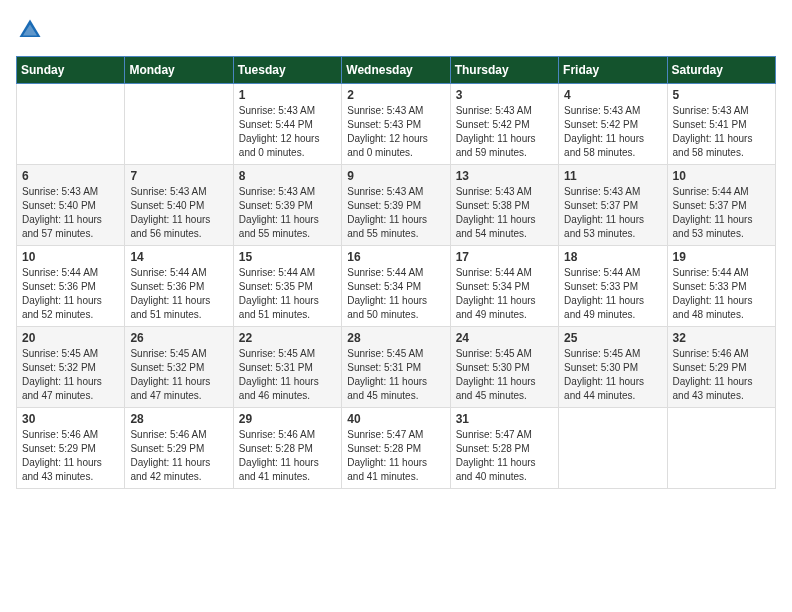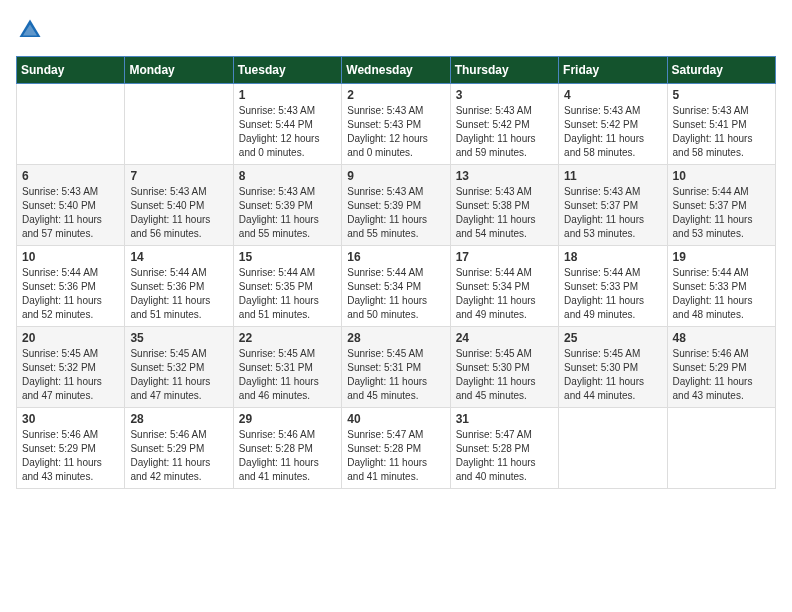--- a/index.html
+++ b/index.html
@@ -276,21 +276,21 @@
       </tr>
       <tr class="week-row-even">
         <td>
           <span class="day-num">20</span>
           <div class="day-info" style="white-space: pre-line;">Sunrise: 5:45 AM
 Sunset: 5:32 PM
 Daylight: 11 hours
 and 47 minutes.</div>
         </td>
         <td>
-          <span class="day-num">35</span>
+          <span class="day-num">26</span>
           <div class="day-info" style="white-space: pre-line;">Sunrise: 5:45 AM
 Sunset: 5:32 PM
 Daylight: 11 hours
 and 47 minutes.</div>
         </td>
         <td>
           <span class="day-num">22</span>
           <div class="day-info" style="white-space: pre-line;">Sunrise: 5:45 AM
 Sunset: 5:31 PM
 Daylight: 11 hours
@@ -311,21 +311,21 @@
 and 45 minutes.</div>
         </td>
         <td>
           <span class="day-num">25</span>
           <div class="day-info" style="white-space: pre-line;">Sunrise: 5:45 AM
 Sunset: 5:30 PM
 Daylight: 11 hours
 and 44 minutes.</div>
         </td>
         <td>
-          <span class="day-num">48</span>
+          <span class="day-num">32</span>
           <div class="day-info" style="white-space: pre-line;">Sunrise: 5:46 AM
 Sunset: 5:29 PM
 Daylight: 11 hours
 and 43 minutes.</div>
         </td>
       </tr>
       <tr class="week-row-odd">
         <td>
           <span class="day-num">30</span>
           <div class="day-info" style="white-space: pre-line;">Sunrise: 5:46 AM

